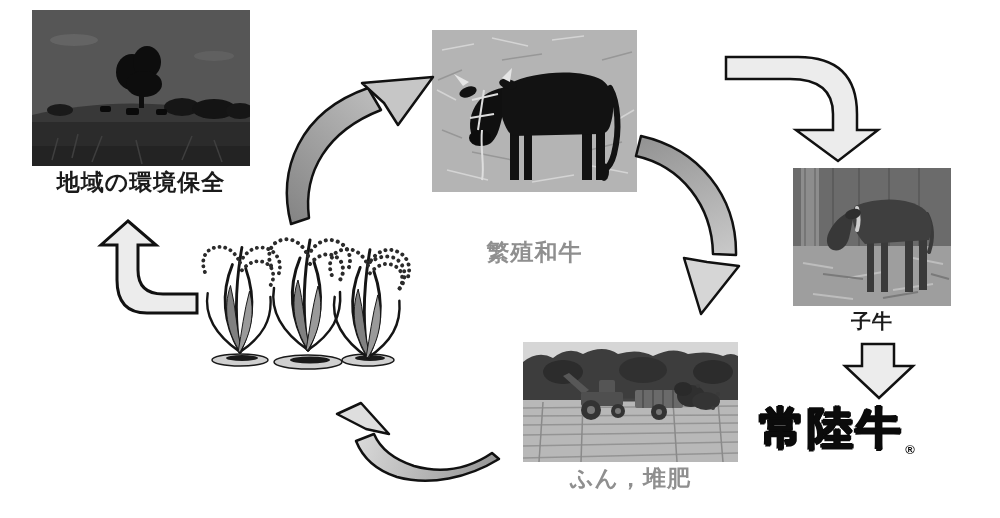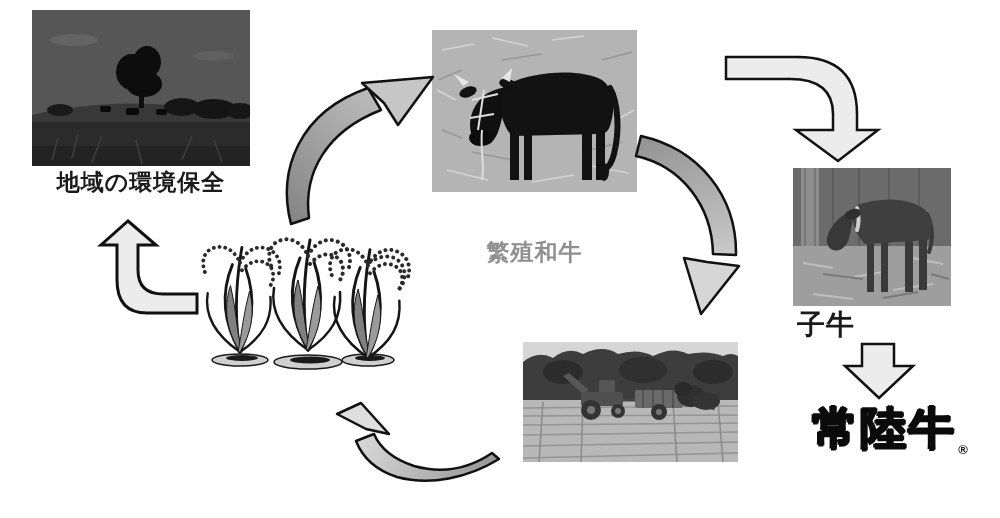--- a/index.html
+++ b/index.html
@@ -4,24 +4,24 @@
 <style>
   html,body{margin:0;padding:0;background:#fff;}
   .canvas{position:relative;width:1000px;height:518px;background:#fff;overflow:hidden;
           font-family:"Liberation Sans","DejaVu Sans",sans-serif;}
   .layer{position:absolute;left:0;top:0;}
   .lbl{position:absolute;font-weight:bold;font-size:23px;letter-spacing:1px;text-align:center;line-height:1.1;}
   .lbl.dark{color:#1b1b1b;}
   .lbl.gray{color:#8f8f8f;}
   .lbl-env{left:30px;top:170px;width:222px;}
   .lbl-cow{left:432px;top:194px;width:205px;margin-top:46px;}
-  .lbl-calf{left:747px;top:310px;width:158px;font-size:28px;}
+  .lbl-calf{left:793px;top:310px;width:158px;font-size:20px;}
   .lbl-rice{left:190px;top:370px;width:210px;}
   .lbl-manure{left:523px;top:466px;width:215px;}
-  .brand{position:absolute;left:797px;top:398px;width:184px;text-align:center;color:#0b0b0b;}
+  .brand{position:absolute;left:744px;top:398px;width:184px;text-align:center;color:#0b0b0b;}
   .brand .kanji{font-size:46px;font-weight:bold;letter-spacing:2px;transform:scaleY(.96);display:inline-block;
     text-shadow:1.4px 0 currentColor,-1.4px 0 currentColor,0 1.4px currentColor,0 -1.4px currentColor,1px 1px currentColor;}
   .brand .rmark{font-size:13px;font-weight:bold;vertical-align:bottom;position:relative;bottom:3px;left:2px;}
 </style>
 </head>
 <body>
 
 <div class="canvas">
 
   <svg class="layer" width="1000" height="518" viewBox="0 0 1000 518">
@@ -251,18 +251,19 @@
     </g>
 
     <g>
       <path d="M862,344 L894,344 L894,366 L913,366 L879,398 L845,366 L862,366 Z" fill="#ececec" stroke="#111" stroke-width="2.5" stroke-linejoin="miter"></path>
     </g>
   </svg>
 
   <div class="lbl dark lbl-env">地域の環境保全</div>
   <div class="lbl gray lbl-cow">繁殖和牛</div>
   <div class="lbl dark lbl-calf">子牛</div>
+  <div class="lbl gray lbl-manure">ふん，堆肥</div>
 
   <div class="brand">
     <span class="kanji">常陸牛</span><span class="rmark">®</span>
   </div>
 
 </div>
 
 </body></html>

